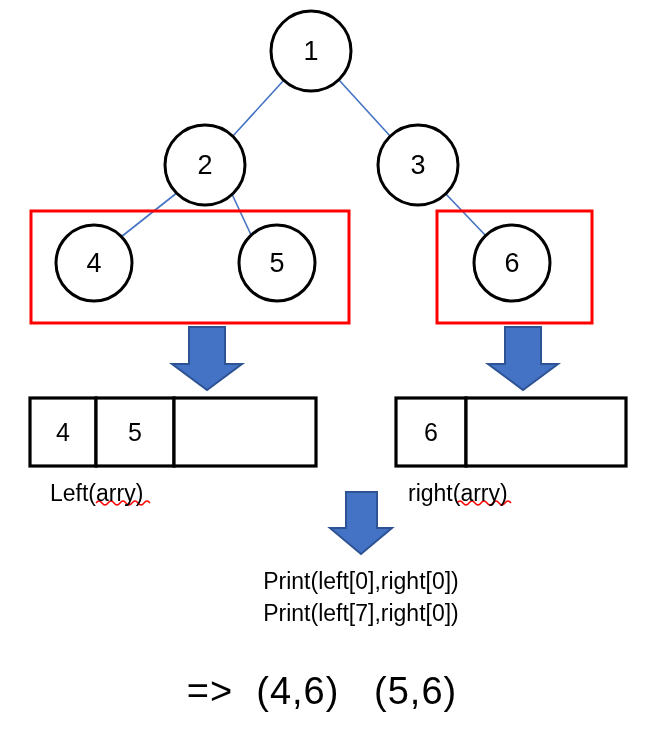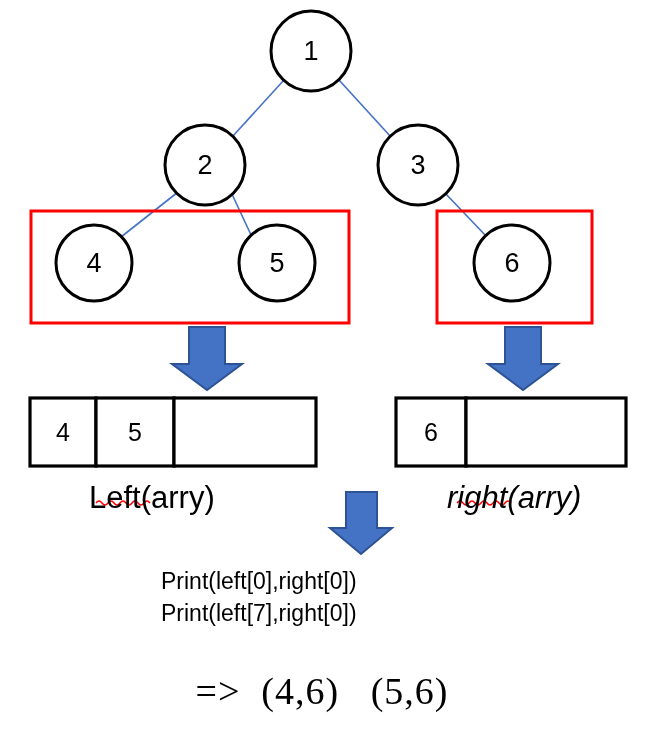--- a/index.html
+++ b/index.html
@@ -29,32 +29,30 @@
   }
   .node-label {
     font-size: 27px;
     text-align: center;
   }
   .cell-label {
     font-size: 25px;
     text-align: center;
   }
   .array-caption {
-    font-size: 31px;
-    margin-left: 39px;
+    font-size: 23px;
   }
   .print-line {
     font-size: 23px;
-    text-align: left;
+    text-align: center;
   }
   .result-line {
     font-size: 38px;
     text-align: center;
     letter-spacing: 1px;
-    font-family: Liberation Serif, serif;
   }
 </style>
 </head>
 <body>
 
 <svg id="canvas" viewBox="0 0 645 751">
   <defs>
     <style>
       .edge-line { stroke: #4472C4; stroke-width: 1.6; fill: none; }
       .node-circle { stroke: #000000; stroke-width: 3; fill: #ffffff; }
@@ -118,18 +116,18 @@
 <div class="txt node-label" style="left:492px; top:250px; width:40px;">6</div>
 
 <div class="txt cell-label" style="left:30px;  top:420px; width:66px;">4</div>
 <div class="txt cell-label" style="left:96px;  top:420px; width:78px;">5</div>
 <div class="txt cell-label" style="left:174px; top:420px; width:142px;"></div>
 
 <div class="txt cell-label" style="left:396px; top:420px; width:70px;">6</div>
 <div class="txt cell-label" style="left:466px; top:420px; width:160px;"></div>
 
 <div class="txt array-caption" style="left:50px; top:482px;">Left(arry)</div>
-<div class="txt array-caption" style="left:408px; top:482px;font-style:italic;">right(arry)</div>
+<div class="txt array-caption" style="left:408px; top:482px;">right(arry)</div>
 
 <div class="txt print-line" style="left:161px; top:570px; width:400px;">Print(left[0],right[0])</div>
 <div class="txt print-line" style="left:161px; top:602px; width:400px;">Print(left[7],right[0])</div>
 
 <div class="txt result-line" style="left:72px; top:672px; width:500px;">=&gt;  (4,6)   (5,6)</div>
 
 </body></html>

